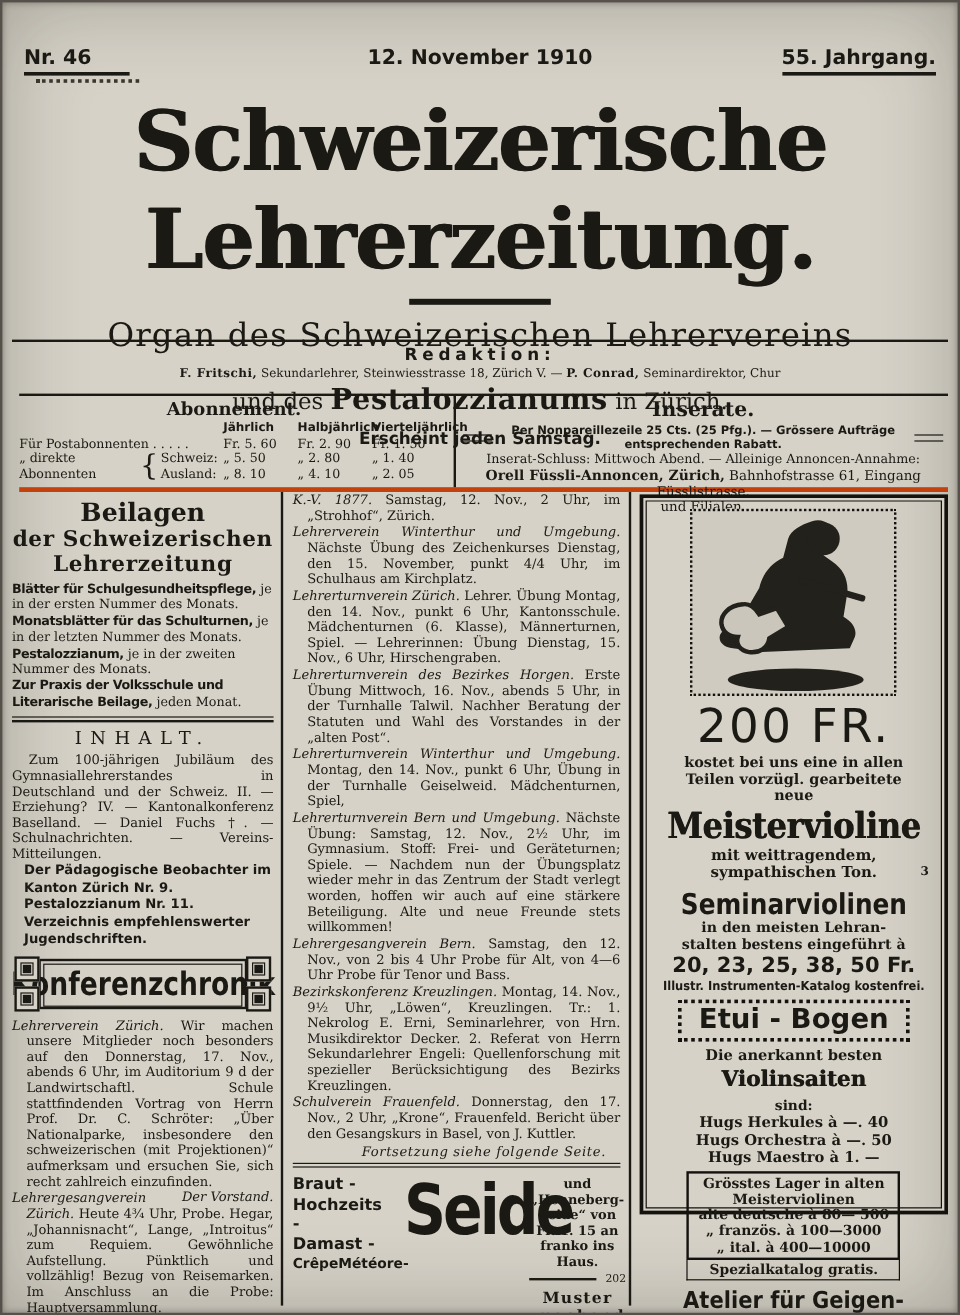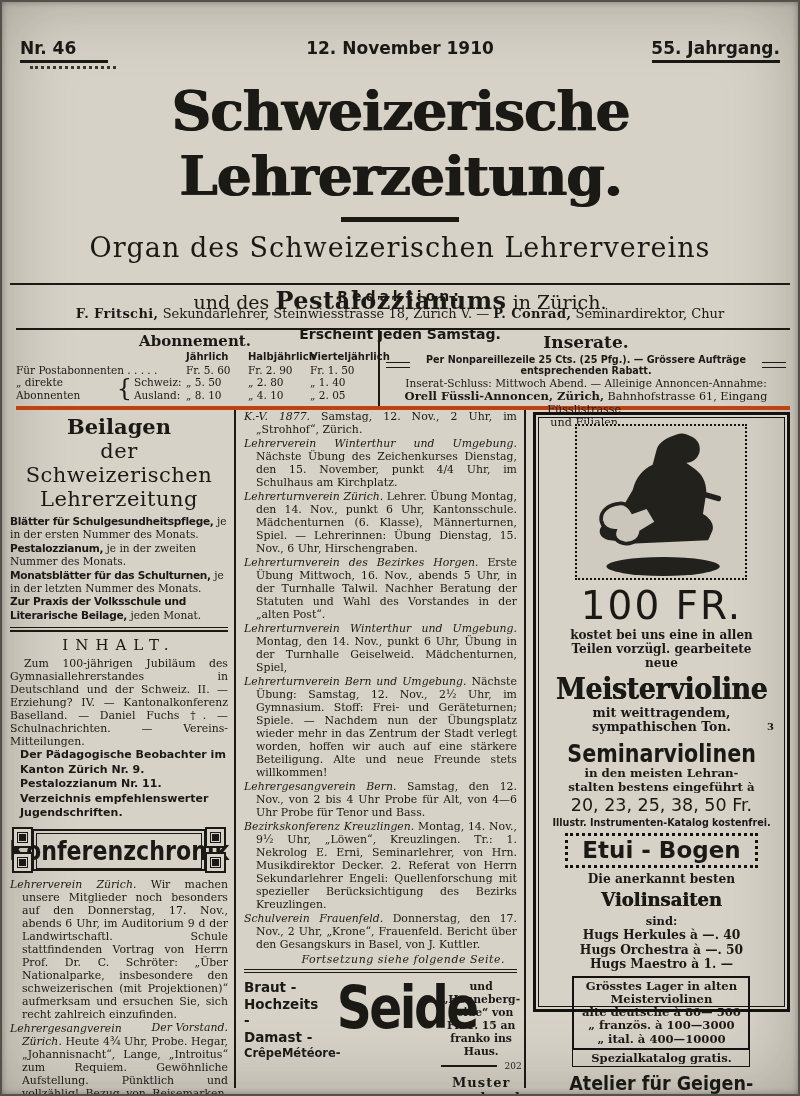--- a/index.html
+++ b/index.html
@@ -12,32 +12,32 @@
   .topbar{position:absolute;top:36px;left:18px;right:18px;height:34px;
     font-family:"DejaVu Sans",sans-serif;font-weight:bold;font-size:17px;}
   .issue{position:absolute;left:0;top:0;}
   .issue-rule{position:absolute;left:0;top:22px;width:88px;height:3px;background:#1b1914;}
   .issue-dots{position:absolute;left:10px;top:28px;width:86px;border-bottom:3px dotted #3a372f;}
   .date{position:absolute;left:50%;transform:translateX(-50%);top:0;}
   .volume{position:absolute;right:0;top:0;}
   .volume-rule{position:absolute;right:0;top:22px;width:128px;height:3px;background:#1b1914;}
   
   .masthead{position:absolute;top:76px;left:0;right:0;text-align:center;}
-  .mast-title{font-size:55px;font-weight:bold;letter-spacing:-1px;
+  .mast-title{font-size:69px;font-weight:bold;letter-spacing:-1px;
     font-family:"DejaVu Serif",serif;text-shadow:1.2px 0 0 #1b1914;}
   .mast-rule{width:118px;height:5px;background:#1b1914;margin:9px auto 10px;}
   .sub1{font-size:27px;letter-spacing:1px;}
   .sub2{font-size:19px;margin-top:23px;}
   .sub2 .pesta{font-size:24px;font-weight:bold;letter-spacing:.5px;}
   .freq{font-size:14px;font-weight:bold;margin-top:11px;font-family:"DejaVu Sans",sans-serif;}
   
   .redband{position:absolute;top:281px;left:8px;right:8px;border-top:2px solid #1b1914;
     text-align:center;padding-top:3px;}
   .red-label{font-family:"DejaVu Sans",sans-serif;font-weight:bold;font-size:14px;letter-spacing:4px;}
-  .red-line{font-size:13px;margin-top:2px;}
+  .red-line{font-size:10px;margin-top:2px;}
   .red-line b{letter-spacing:.4px;}
   
   .abobox{position:absolute;top:326px;left:14px;right:8px;height:76px;
     border-top:2px solid #1b1914;border-bottom:4px solid #c2410c;display:flex;}
   .abo{width:358px;border-right:2px solid #1b1914;padding:2px 4px 0 0;}
   .abo-title{text-align:center;font-weight:bold;font-size:15px;}
   .abo-grid{display:grid;grid-template-columns:118px 52px 62px 62px 72px;
     font-size:10.5px;line-height:12.5px;margin-top:1px;}
   .abo-grid .hd{font-family:"DejaVu Sans",sans-serif;font-weight:bold;font-size:10px;}
   .brace{grid-row:span 2;font-size:24px;display:flex;align-items:center;justify-content:flex-end;padding-right:2px;}
@@ -53,21 +53,21 @@
   .cols{position:absolute;top:408px;left:8px;right:8px;bottom:6px;display:flex;}
   .colL{width:288px;border-right:2px solid #1b1914;padding-right:6px;box-sizing:border-box;}
   .colM{width:290px;border-right:2px solid #1b1914;padding:0 7px 0 8px;box-sizing:border-box;}
   .colR{flex:1;padding-left:7px;}
   .entry{font-size:10.9px;line-height:13px;text-align:justify;
     padding-left:12px;text-indent:-12px;margin:0 0 1px 0;}
   .entry .lead{font-style:italic;}
   .signoff{float:right;font-style:italic;}
   
   .beil-title{text-align:center;font-weight:bold;font-size:21px;margin-top:4px;}
-  .beil-sub{text-align:center;font-weight:normal;font-size:21px;letter-spacing:.5px;margin-bottom:4px;}
+  .beil-sub{text-align:center;font-weight:bold;font-size:18px;letter-spacing:.5px;margin-bottom:4px;}
   .beil-item{font-size:10.6px;line-height:13.4px;}
   .beil-item b{font-family:"DejaVu Sans",sans-serif;font-size:10.6px;letter-spacing:-.3px;}
   .dblrule{border-top:1.5px solid #1b1914;border-bottom:2.5px solid #1b1914;height:2px;margin:5px 0 4px;}
   .inhalt-title{text-align:center;font-size:15px;letter-spacing:7px;margin:2px 0 3px;}
   .inhalt-body{font-size:10.9px;line-height:13px;text-align:justify;text-indent:14px;margin:0;}
   .inhalt-bold{font-family:"DejaVu Sans",sans-serif;font-weight:bold;font-size:11px;
     line-height:14.5px;padding-left:10px;}
   .konf{position:relative;margin:8px 2px 7px;height:42px;padding-left:20px;}
   .konf-frame{position:absolute;left:20px;right:20px;top:0;bottom:0;border:2px solid #1b1914;padding:2px;}
   .konf-inner{border:1.5px solid #1b1914;height:100%;display:flex;align-items:center;justify-content:center;}
@@ -103,21 +103,21 @@
   .price{font-family:"DejaVu Sans",sans-serif;font-size:39px;letter-spacing:2px;margin-top:6px;line-height:40px;}
   .price-cap{font-weight:bold;font-size:12px;line-height:14px;margin-top:2px;}
   .product{font-weight:bold;font-size:30px;letter-spacing:-.5px;transform:scaleX(.9);
     white-space:nowrap;line-height:34px;margin-top:2px;text-shadow:.6px 0 0 #1b1914;}
   .prod-cap{font-weight:bold;font-size:12.5px;line-height:14px;position:relative;width:100%;}
   .mark{position:absolute;right:6px;bottom:0;font-size:10px;}
   .minirule{width:34px;height:1.5px;background:#1b1914;margin:3px auto;}
   .sem-title{font-family:"DejaVu Sans",sans-serif;font-weight:bold;font-size:24px;
     transform:scaleX(.86);white-space:nowrap;line-height:26px;margin-top:1px;}
   .sem-cap{font-weight:bold;font-size:11.8px;line-height:13.5px;}
-  .sem-prices{font-family:"DejaVu Sans",sans-serif;font-weight:normal;font-size:17.5px;margin-top:1px;}
+  .sem-prices{font-family:"DejaVu Sans",sans-serif;font-weight:bold;font-size:17.5px;margin-top:1px;}
   .catalog{font-family:"DejaVu Sans",sans-serif;font-weight:bold;font-size:10.4px;
     transform:scaleX(.92);white-space:nowrap;margin-top:1px;}
   .etui{border:3px dotted #14120e;padding:1px 14px 2px;margin:5px 0 4px;}
   .etui-t{font-family:"DejaVu Sans",sans-serif;font-weight:bold;font-size:23px;
     transform:scaleX(.95);white-space:nowrap;}
   .str-intro{font-weight:bold;font-size:12.2px;}
   .str-title{font-weight:bold;font-size:18px;line-height:28px;text-shadow:.5px 0 0 #1b1914;}
   .str-sind{font-weight:bold;font-size:11.5px;}
   .str-row{font-weight:bold;font-size:12.3px;line-height:14.5px;}
   .lager{border:2px solid #14120e;margin-top:4px;padding:2px 5px;width:178px;box-sizing:border-box;}
@@ -202,22 +202,22 @@
       <div class="ins-l3">und Filialen.</div>
     </div>
   </div>
 
   <div class="cols">
 
     <div class="colL">
       <div class="beil-title">Beilagen</div>
       <div class="beil-sub">der Schweizerischen Lehrerzeitung</div>
       <div class="beil-item"><b>Blätter für Schulgesundheitspflege,</b><span> je in der ersten Nummer des Monats.</span></div>
+      <div class="beil-item"><b>Monatsblätter für das Schulturnen,</b><span> je in der letzten Nummer des Monats.</span></div>
       <div class="beil-item"><b>Pestalozzianum,</b><span> je in der zweiten Nummer des Monats.</span></div>
-      <div class="beil-item"><b>Monatsblätter für das Schulturnen,</b><span> je in der letzten Nummer des Monats.</span></div>
       <div class="beil-item"><b>Zur Praxis der Volksschule und Literarische Beilage,</b><span> jeden Monat.</span></div>
       <div class="dblrule"></div>
       <div class="inhalt-title">INHALT.</div>
       <p class="inhalt-body">Zum 100-jährigen Jubiläum des Gymnasiallehrerstandes in Deutschland und der Schweiz. II. — Erziehung? IV. — Kantonalkonferenz Baselland. — Daniel Fuchs †. — Schulnachrichten. — Vereins-Mitteilungen.</p>
       <div class="inhalt-bold">Der Pädagogische Beobachter im Kanton Zürich Nr. 9.</div>
       <div class="inhalt-bold">Pestalozzianum Nr. 11.</div>
       <div class="inhalt-bold">Verzeichnis empfehlenswerter Jugendschriften.</div>
 
       <div class="konf">
         <div class="konf-frame">
@@ -277,21 +277,21 @@
       <div class="adbox">
         <div class="illus">
           <svg viewBox="0 0 160 145">
             <path d="M95 8c9-3 17 3 18 11 1 7-3 13-9 16l7 5c9 6 13 15 12 25l-3 19c7 4 11 10 9 16l-4 9-70 3-23-3c-8-1-12-6-10-11 2-4 8-7 14-8l17-29c3-12 10-20 19-24l4-15c2-7 10-11 19-14z" fill="#23211c"></path>
             <circle cx="104" cy="22" r="13" fill="#23211c"></circle>
             <path d="M40 74c-11 1-18 8-17 16 1 6 6 10 13 10-2 6 2 11 9 12 9 1 15-4 16-11l15-9-9-15-14 5c-3-5-8-9-13-8z" fill="#cac6bb" stroke="#23211c" stroke-width="3.5"></path>
             <rect x="84" y="52" width="56" height="5" rx="2" transform="rotate(16 84 52)" fill="#23211c"></rect>
             <ellipse cx="82" cy="134" rx="54" ry="9" fill="#23211c"></ellipse>
           </svg>
         </div>
-        <div class="price">100 FR.</div>
+        <div class="price">200 FR.</div>
         <div class="price-cap">
           <div>kostet bei uns eine in allen</div>
           <div>Teilen vorzügl. gearbeitete</div>
           <div>neue</div>
         </div>
         <div class="product">Meistervioline</div>
         <div class="prod-cap">
           <div>mit weittragendem,</div>
           <div>sympathischen Ton.</div>
           <span class="mark">3</span>

